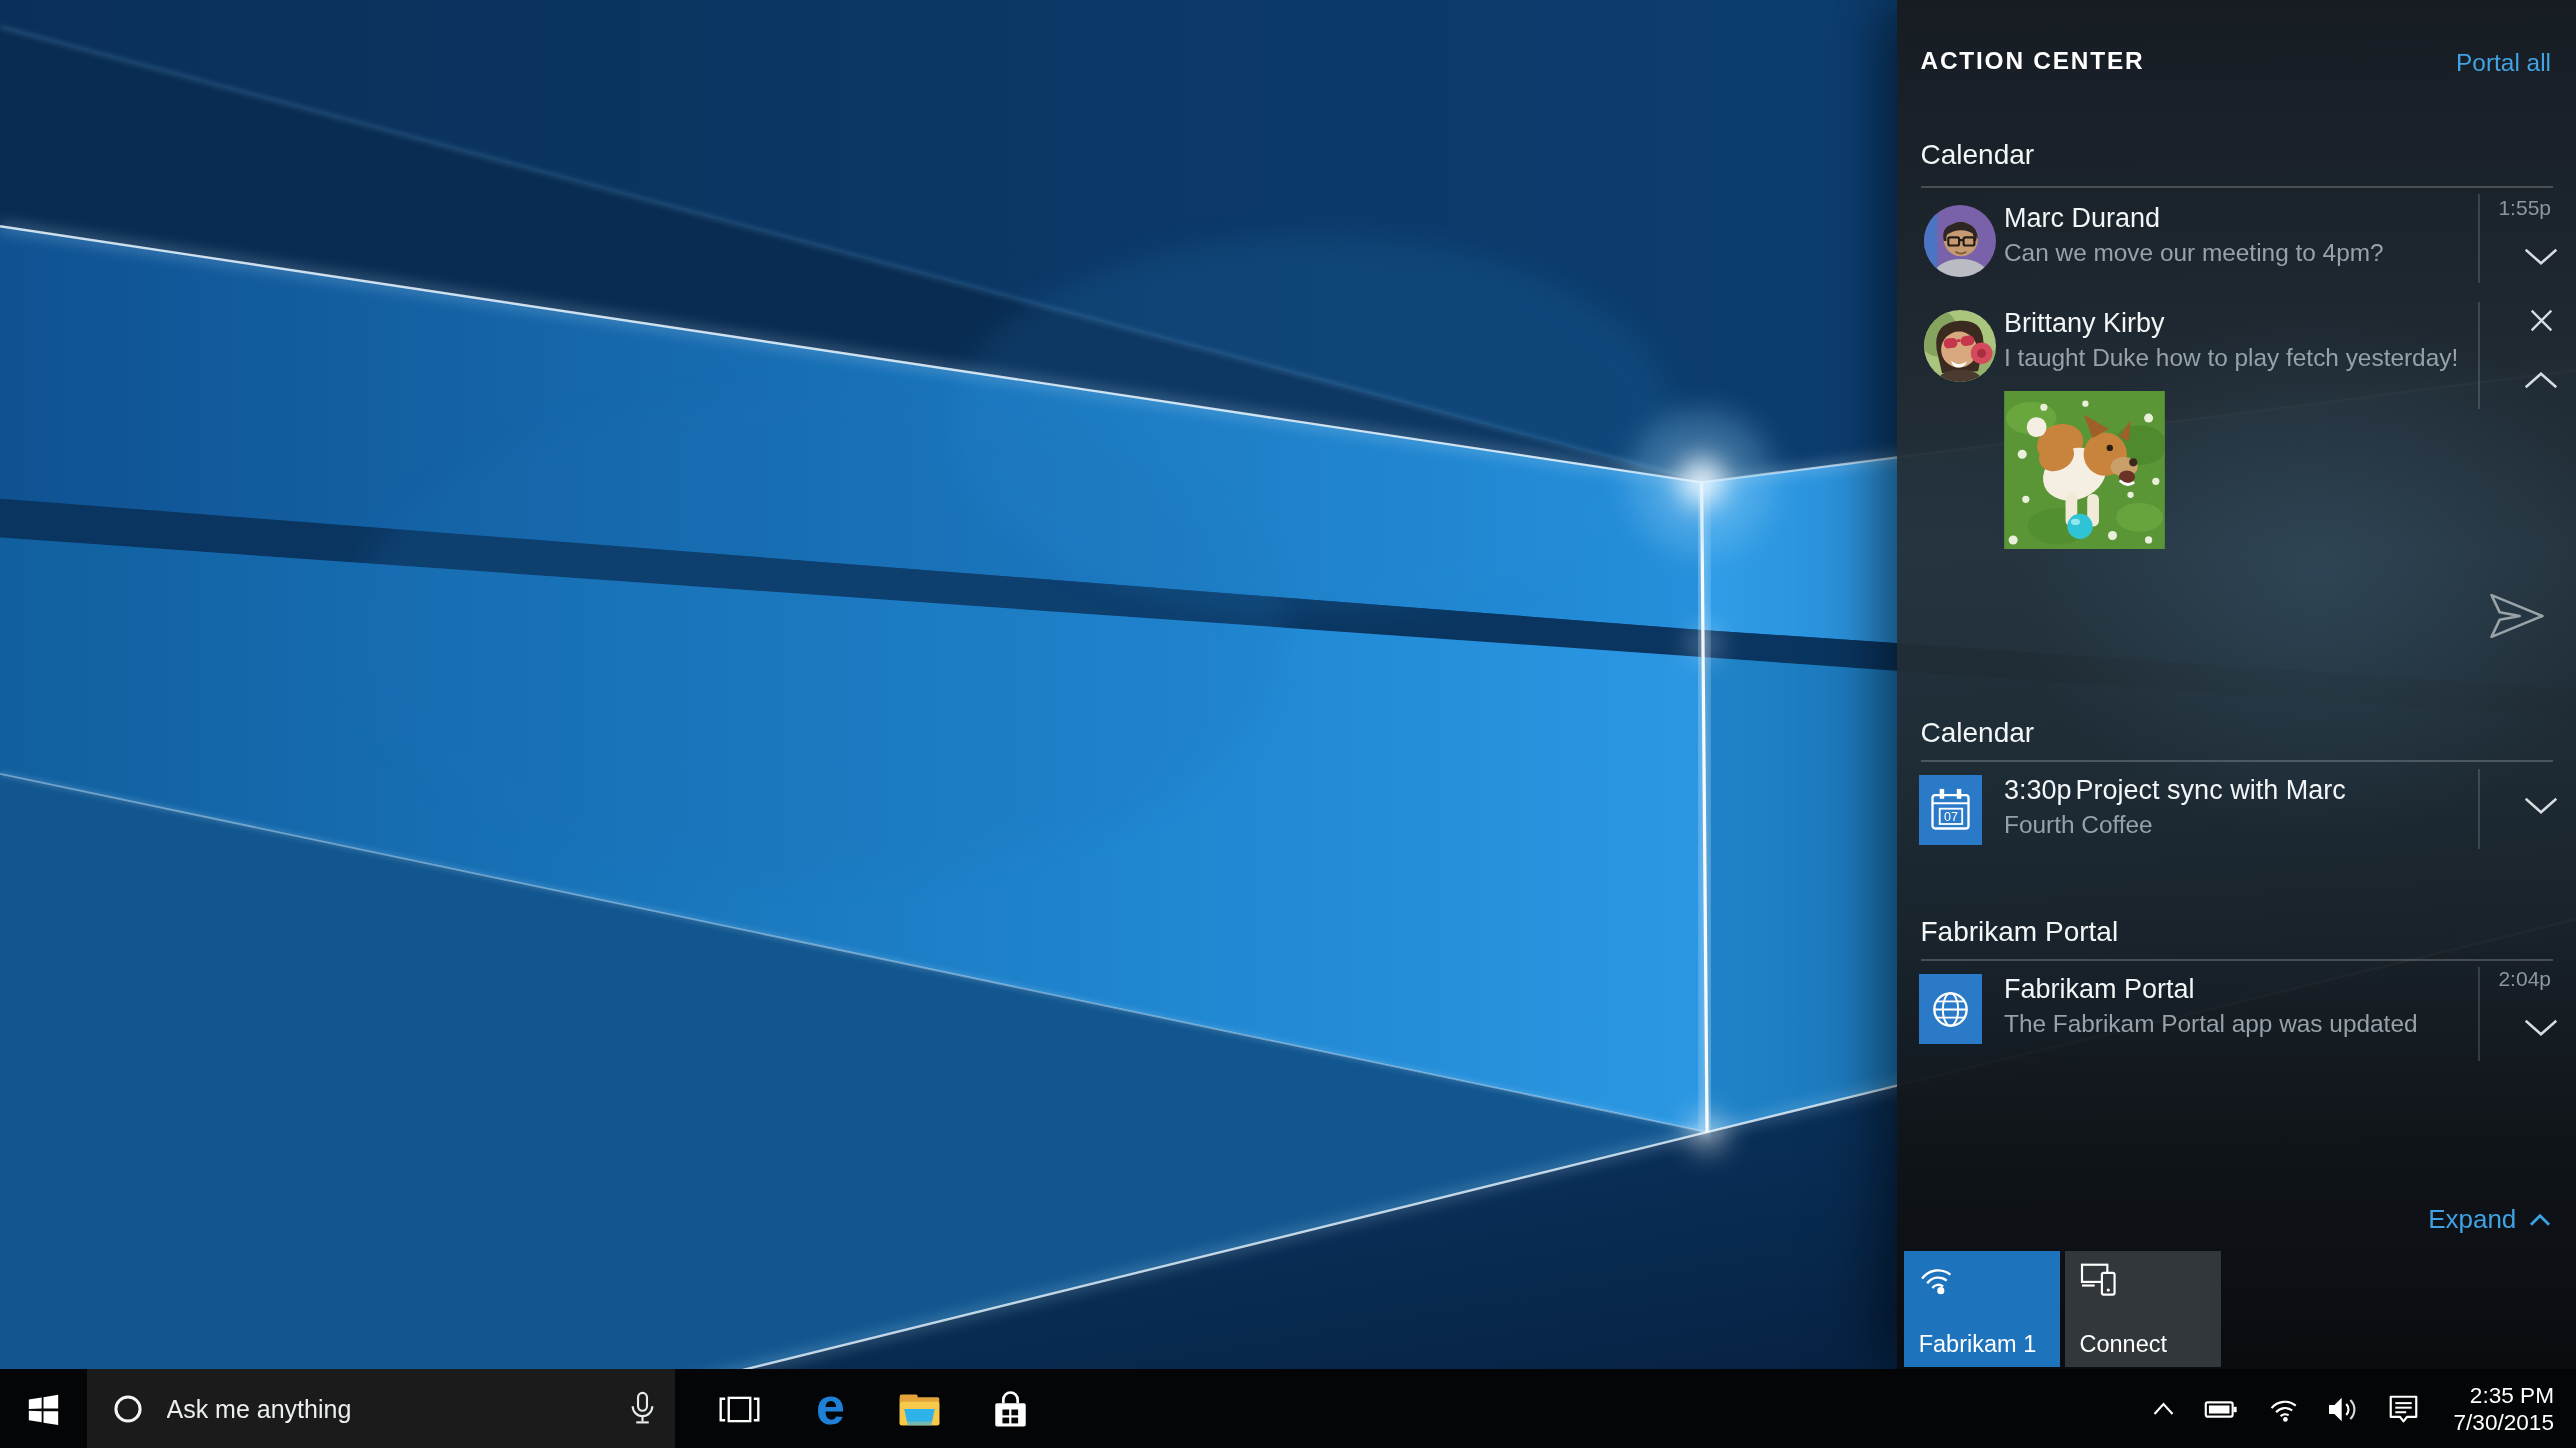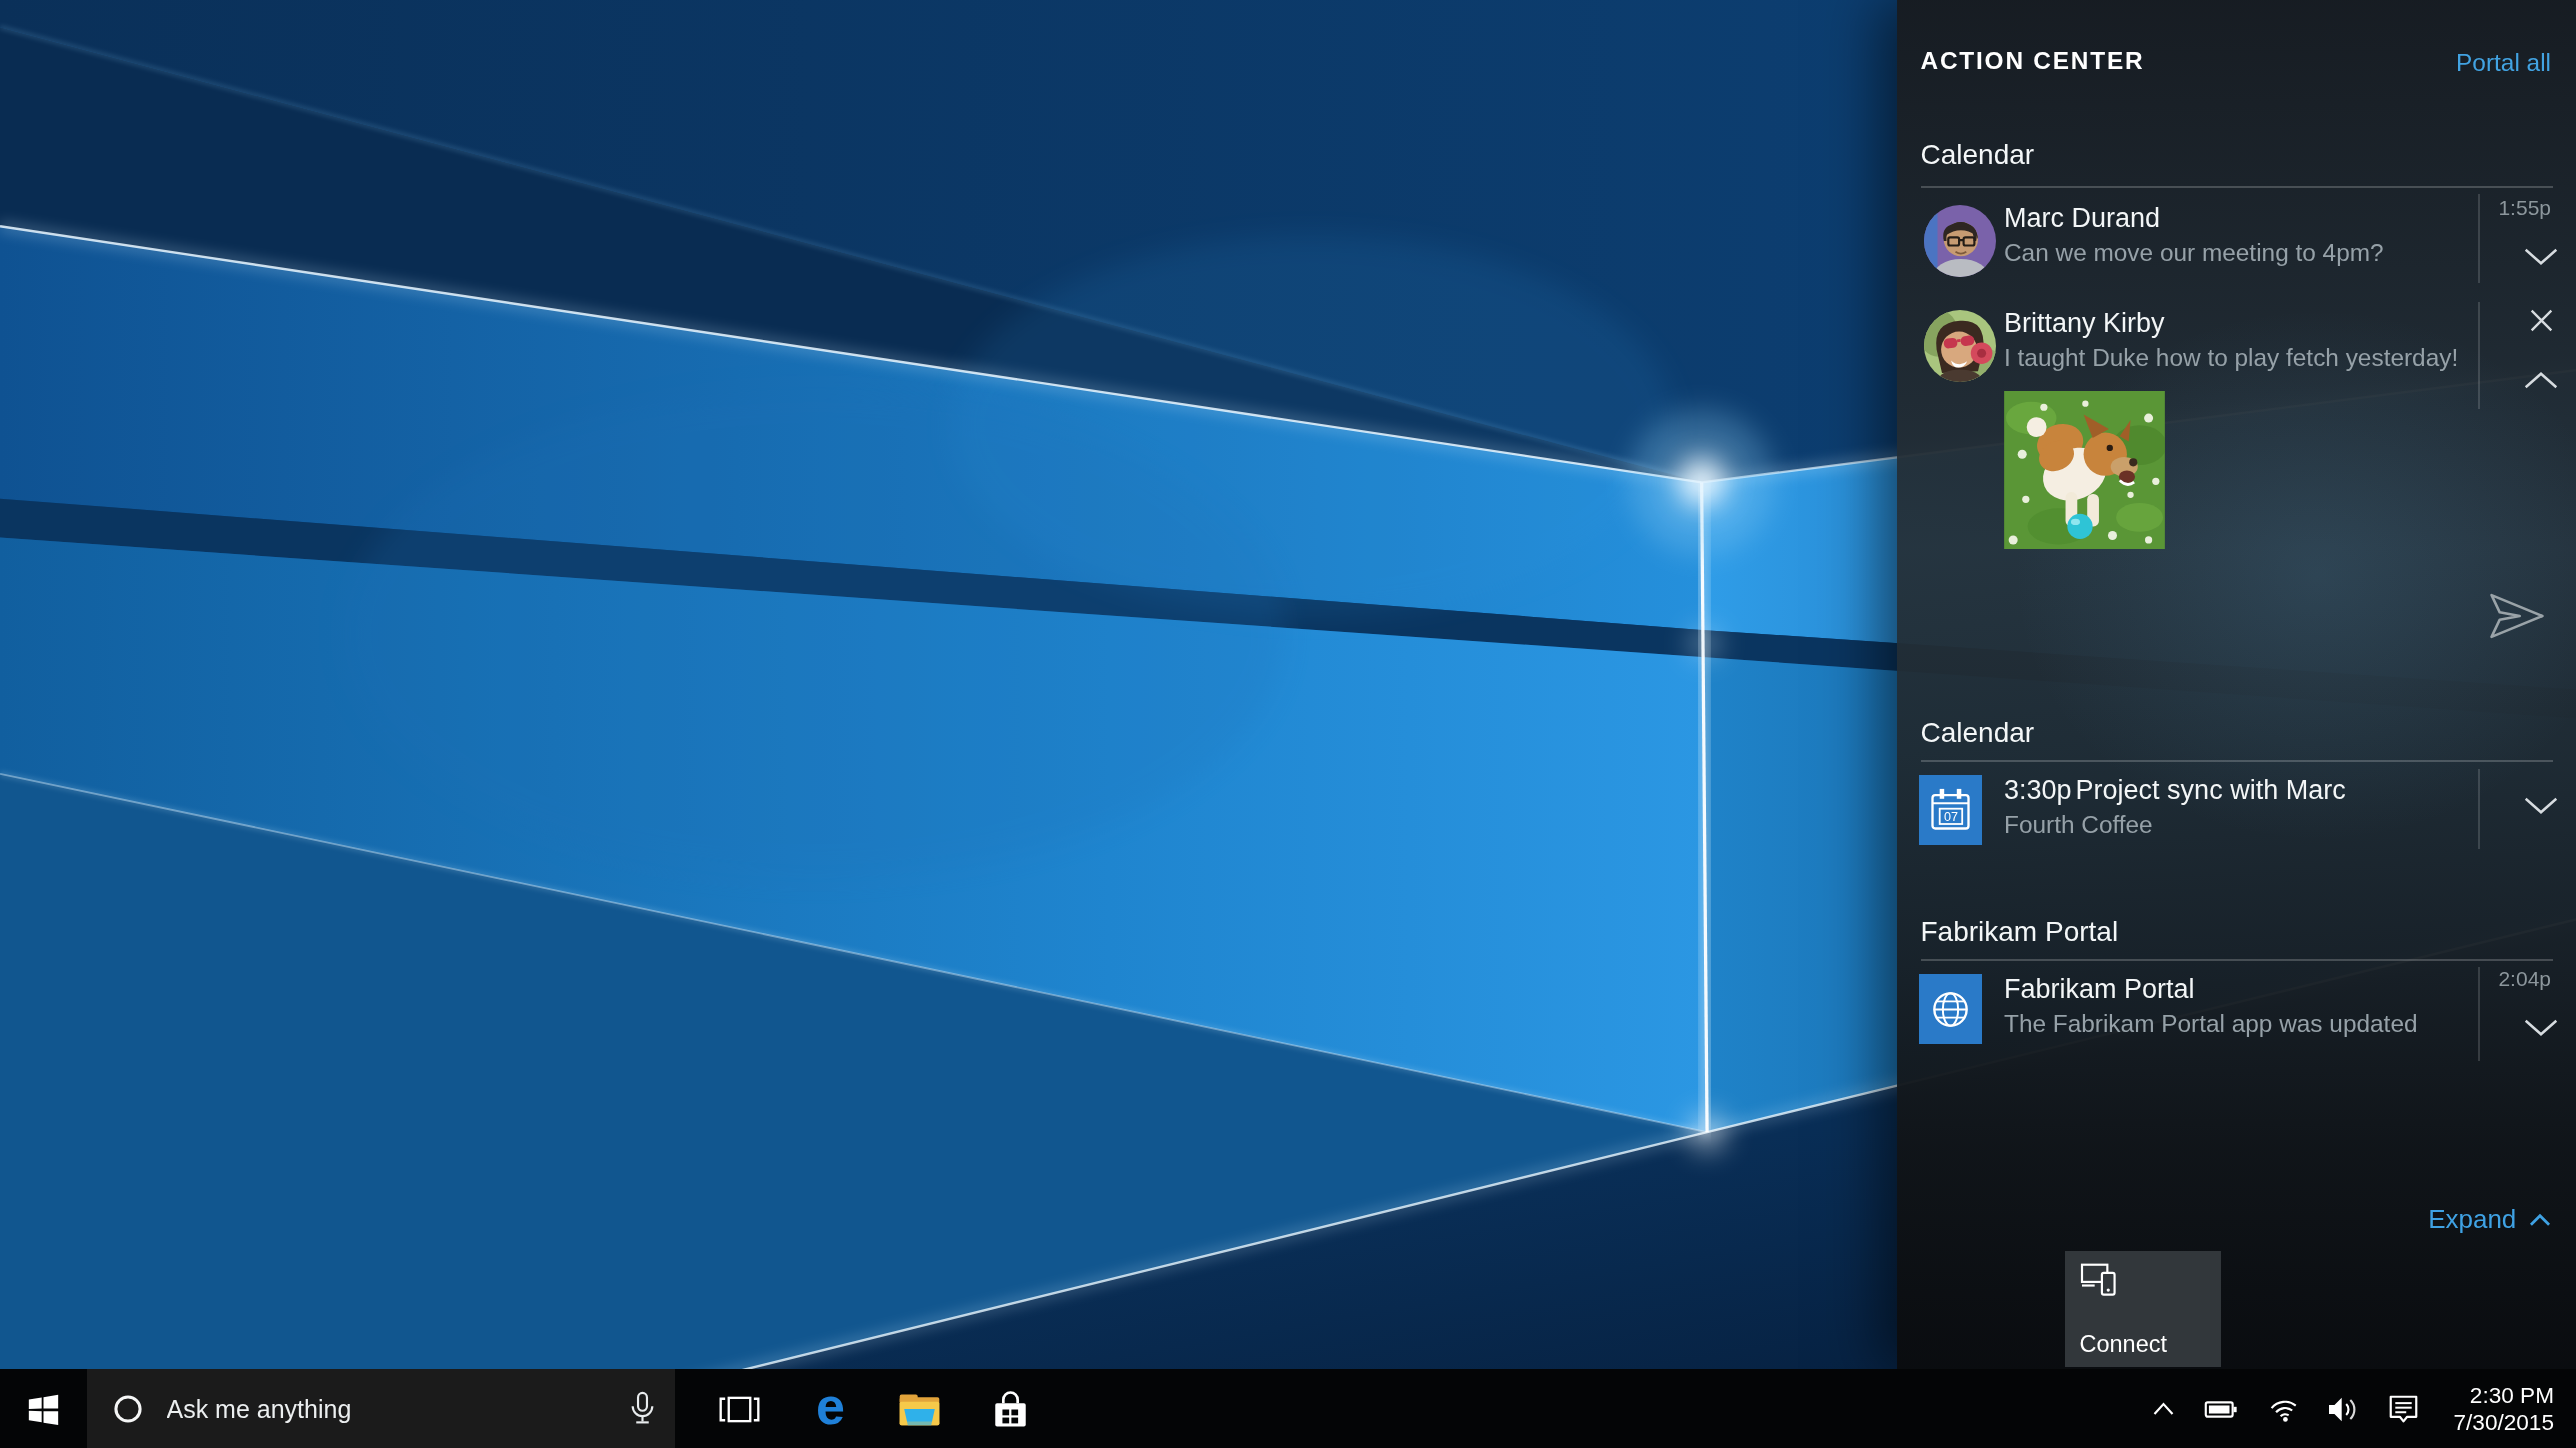--- a/index.html
+++ b/index.html
@@ -303,20 +303,33 @@
     </div>
 
     <div class="expand-row">
       <span>Expand</span>
       <svg width="22" height="13.6" viewBox="0 0 24 15">
         <polyline points="2,13 12,3 22,13" fill="none" stroke="#3fa2e4" stroke-width="3"></polyline>
       </svg>
     </div>
 
     <div class="tiles">
+      <div class="tile active" style="left:7.2px">
+        <span class="t-icon">
+          <svg width="40" height="34" viewBox="0 0 44 38">
+            <g transform="rotate(-8 22 24)" fill="none" stroke="#fff" stroke-width="2.6">
+              <path d="M4,16 a22,22 0 0 1 32,0"></path>
+              <path d="M9,22 a15,15 0 0 1 22,0"></path>
+              <path d="M14,28 a8,8 0 0 1 12,0"></path>
+            </g>
+            <circle cx="24" cy="32" r="4" fill="#fff"></circle>
+          </svg>
+        </span>
+        <span class="t-label">Fabrikam 1</span>
+      </div>
       <div class="tile" style="left:168px">
         <span class="t-icon">
           <svg width="42" height="38" viewBox="0 0 46 42">
             <rect x="2" y="3" width="28" height="19" fill="none" stroke="#fff" stroke-width="2.4"></rect>
             <line x1="2" y1="26" x2="16" y2="26" stroke="#fff" stroke-width="2.4"></line>
             <rect x="24" y="12" width="14" height="24" rx="2" fill="#32373b" stroke="#fff" stroke-width="2.4"></rect>
             <circle cx="31" cy="31" r="1.8" fill="#fff"></circle>
           </svg>
         </span>
         <span class="t-label">Connect</span>
@@ -417,19 +430,19 @@
     <div class="tray-btn" style="left:2382px">
       <svg width="31" height="31" viewBox="0 0 34 34">
         <path d="M3,3 h28 v22 h-10 l-4,5 l-4,-5 h-10 z" fill="none" stroke="#fff" stroke-width="2.4" stroke-linejoin="round"></path>
         <line x1="8" y1="10" x2="26" y2="10" stroke="#fff" stroke-width="2.2"></line>
         <line x1="8" y1="15" x2="26" y2="15" stroke="#fff" stroke-width="2.2"></line>
         <line x1="8" y1="20" x2="20" y2="20" stroke="#fff" stroke-width="2.2"></line>
       </svg>
     </div>
 
     <div class="clock">
-      <div>2:30 PM</div>
+      <div>2:35 PM</div>
       <div>7/30/2015</div>
     </div>
   </div>
 
 </div>
 
 
 </body></html>

